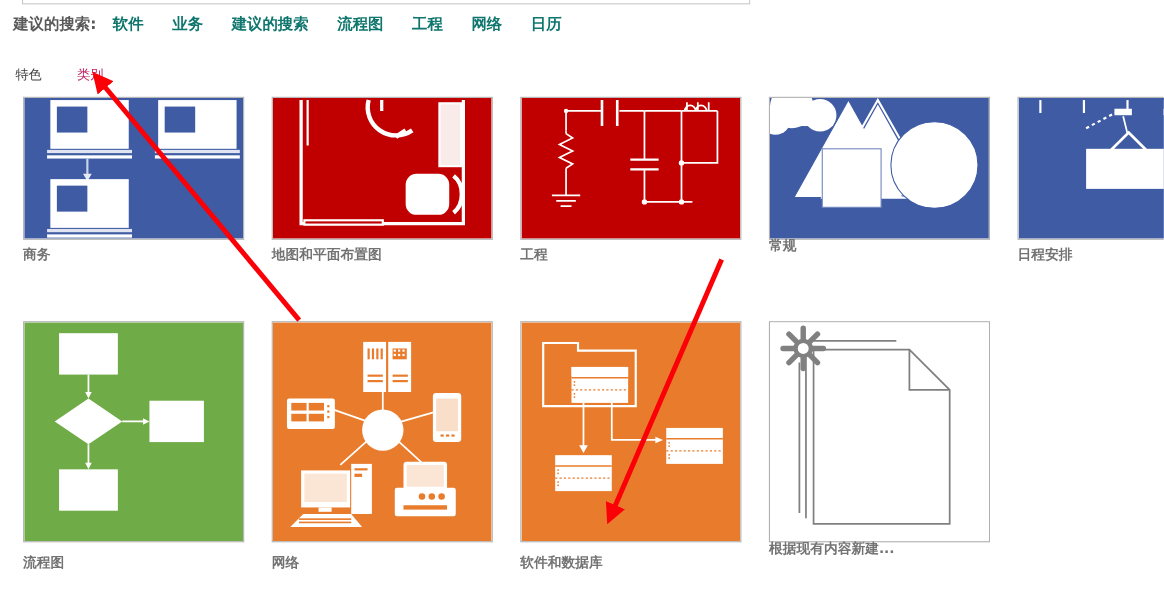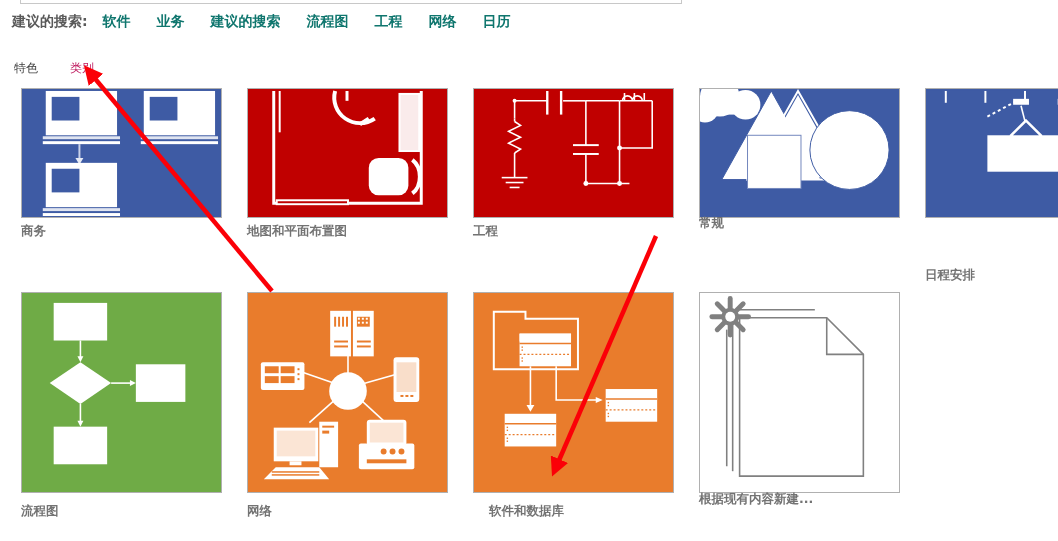--- a/index.html
+++ b/index.html
@@ -256,21 +256,21 @@
     <rect x="88" y="10" width="16" height="6" fill="#ffffff"></rect>
     <rect x="133" y="10" width="16" height="6" fill="#ffffff"></rect>
 
     <path d="M96 17 L100 33" stroke="#ffffff" stroke-width="1.6" fill="none"></path>
 
     <polygon points="101,32 116,47 101,62 86,47" fill="#3e5ba4" stroke="#ffffff" stroke-width="2.5"></polygon>
 
     <rect x="62" y="47" width="139" height="37" fill="#ffffff"></rect>
   </svg>
 </div>
-<div class="tile-label" style="left:925px; top:223px;margin-top:44px;">日程安排</div>
+<div class="tile-label" style="left:925px; top:223px;">日程安排</div>
 
 <div class="tile" style="left:21px; top:292px; width:201px; height:201px;">
   <svg viewBox="0 0 201 201" preserveAspectRatio="none">
     <rect x="0" y="0" width="201" height="201" fill="#6fab46"></rect>
     <rect x="32" y="10" width="54" height="38" fill="#ffffff"></rect>
     <line x1="59" y1="48" x2="59" y2="66" stroke="#ffffff" stroke-width="1.6"></line>
     <polygon points="59,70 56,64 62,64" fill="#ffffff"></polygon>
     <polygon points="59,70 90,91 59,112 28,91" fill="#ffffff"></polygon>
     <line x1="90" y1="91" x2="110" y2="91" stroke="#ffffff" stroke-width="1.6"></line>
     <polygon points="115,91 109,88 109,94" fill="#ffffff"></polygon>
@@ -407,21 +407,21 @@
     </g>
 
     <g stroke="#ffffff" stroke-width="1.6" fill="none">
       <path d="M57 74 L57 115"></path>
       <path d="M83 74 L83 108 L124 108"></path>
     </g>
     <polygon points="57,120 53,113 61,113" fill="#ffffff"></polygon>
     <polygon points="130,108 123,105 123,111" fill="#ffffff"></polygon>
   </svg>
 </div>
-<div class="tile-label" style="left:473px; top:503px;margin-left:16px;">软件和数据库</div>
+<div class="tile-label" style="left:473px; top:503px;">软件和数据库</div>
 
 <div class="tile" style="left:699px; top:292px; width:201px; height:201px; background:#ffffff;">
   <svg viewBox="0 0 201 201" preserveAspectRatio="none">
     <rect x="0" y="0" width="201" height="201" fill="#ffffff"></rect>
 
     <path d="M40 25 L128 25 L165 62 L165 185 L40 185 Z" fill="#ffffff" stroke="#808080" stroke-width="1.6" stroke-linejoin="miter"></path>
     <path d="M128 25 L128 62 L165 62" fill="none" stroke="#808080" stroke-width="1.6"></path>
 
     <path d="M33 30 L33 180" stroke="#808080" stroke-width="1.6" fill="none"></path>
     <path d="M27 37 L27 175" stroke="#808080" stroke-width="1.6" fill="none"></path>

